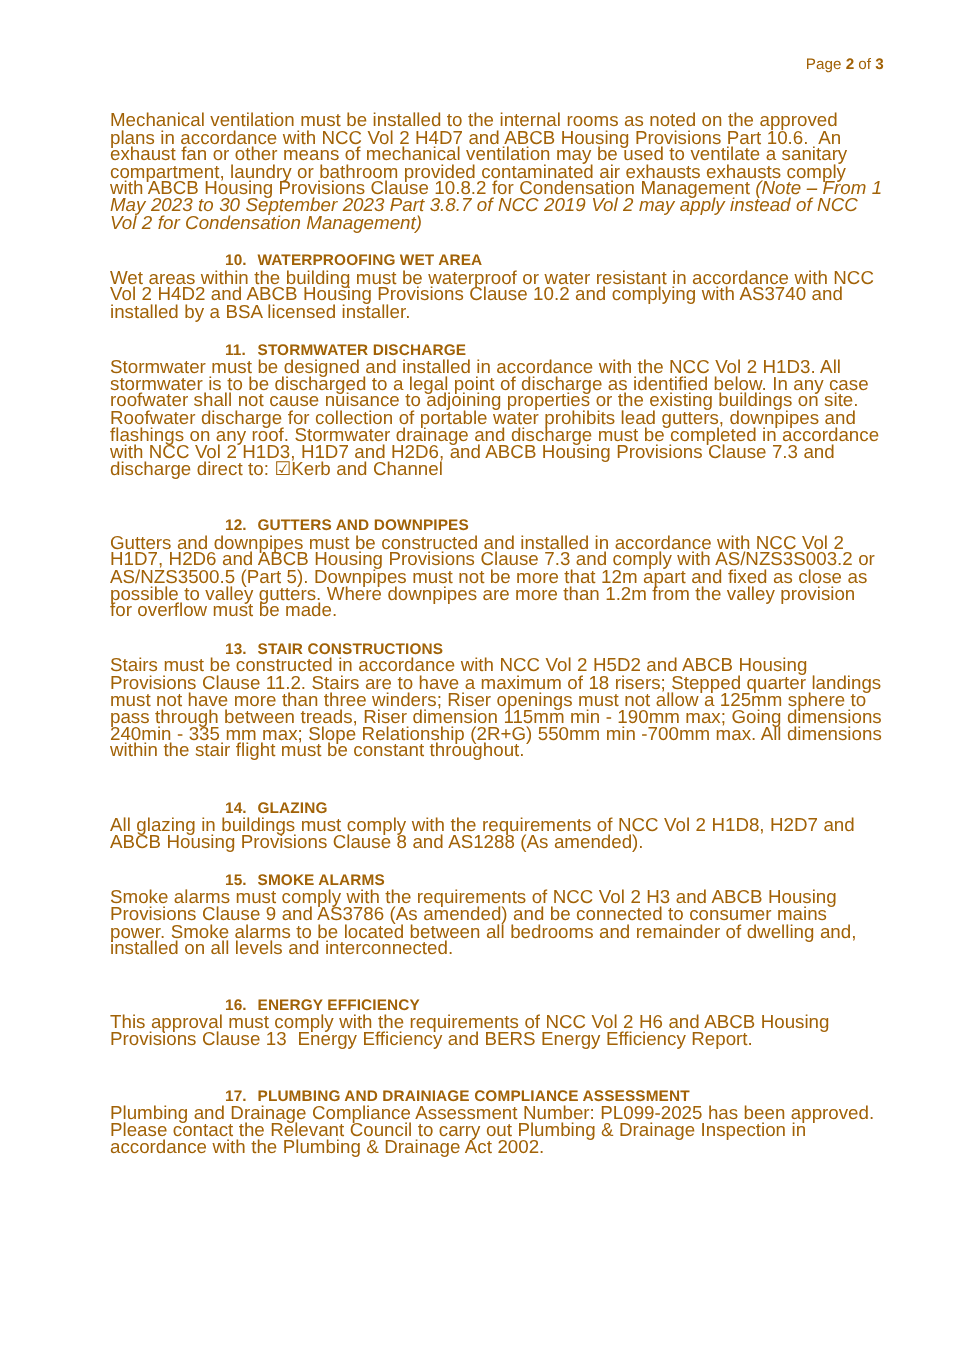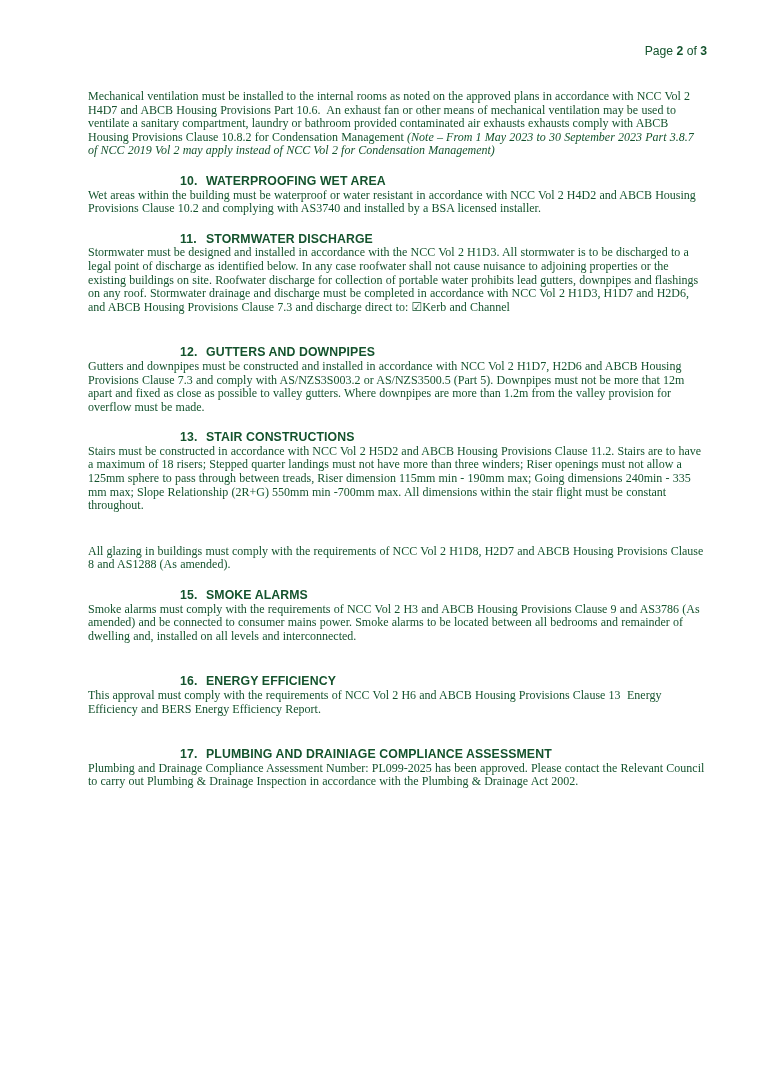--- a/index.html
+++ b/index.html
@@ -7,21 +7,21 @@
     padding: 0;
     background: #ffffff;
   }
   .page {
     position: relative;
     width: 764px;
     height: 1080px;
     background: #ffffff;
     overflow: hidden;
     font-family: "Liberation Sans", sans-serif;
-    color: #14532d;
+    color: #a16207;
     box-sizing: border-box;
   }
   .page-number {
     position: absolute;
     top: 44px;
     right: 57px;
     font-size: 12.2px;
     line-height: 14px;
     white-space: pre;
   }
@@ -44,25 +44,24 @@
     font-weight: 700;
     letter-spacing: 0.1px;
     white-space: nowrap;
   }
   .sec-num {
     display: inline-block;
     min-width: 26px;
   }
   .sec-body {
     margin: 0;
-    font-size: 12px;
+    font-size: 15px;
     line-height: 13.6px;
     white-space: pre-wrap;
     word-spacing: 0.2px;
-    font-family: Liberation Serif, serif;
   }
   .italic { font-style: italic; }
 </style>
 </head>
 <body>
 
 <div class="page">
   <div class="page-number"><span>Page </span><span class="bold">2</span><span> of </span><span class="bold">3</span></div>
   <main class="content">
   <section class="doc-section gap-first">
@@ -83,20 +82,21 @@
     <h2 class="sec-heading"><span class="sec-num">12.</span><span class="sec-title">GUTTERS AND DOWNPIPES</span></h2>
     <p class="sec-body"><span>Gutters and downpipes must be constructed and installed in accordance with NCC Vol 2 H1D7, H2D6 and ABCB Housing Provisions Clause 7.3 and comply with AS/NZS3S003.2 or AS/NZS3500.5 (Part 5). Downpipes must not be more that 12m apart and fixed as close as possible to valley gutters. Where downpipes are more than 1.2m from the valley provision for overflow must be made.</span></p>
   </section>
 
   <section class="doc-section gap-small">
     <h2 class="sec-heading"><span class="sec-num">13.</span><span class="sec-title">STAIR CONSTRUCTIONS</span></h2>
     <p class="sec-body"><span>Stairs must be constructed in accordance with NCC Vol 2 H5D2 and ABCB Housing Provisions Clause 11.2. Stairs are to have a maximum of 18 risers; Stepped quarter landings must not have more than three winders; Riser openings must not allow a 125mm sphere to pass through between treads, Riser dimension 115mm min - 190mm max; Going dimensions 240min - 335 mm max; Slope Relationship (2R+G) 550mm min -700mm max. All dimensions within the stair flight must be constant throughout.</span></p>
   </section>
 
   <section class="doc-section gap-large">
+    <h2 class="sec-heading"><span class="sec-num">14.</span><span class="sec-title">GLAZING</span></h2>
     <p class="sec-body"><span>All glazing in buildings must comply with the requirements of NCC Vol 2 H1D8, H2D7 and ABCB Housing Provisions Clause 8 and AS1288 (As amended).</span></p>
   </section>
 
   <section class="doc-section gap-small">
     <h2 class="sec-heading"><span class="sec-num">15.</span><span class="sec-title">SMOKE ALARMS</span></h2>
     <p class="sec-body"><span>Smoke alarms must comply with the requirements of NCC Vol 2 H3 and ABCB Housing Provisions Clause 9 and AS3786 (As amended) and be connected to consumer mains power. Smoke alarms to be located between all bedrooms and remainder of dwelling and, installed on all levels and interconnected.</span></p>
   </section>
 
   <section class="doc-section gap-large">
     <h2 class="sec-heading"><span class="sec-num">16.</span><span class="sec-title">ENERGY EFFICIENCY</span></h2>

